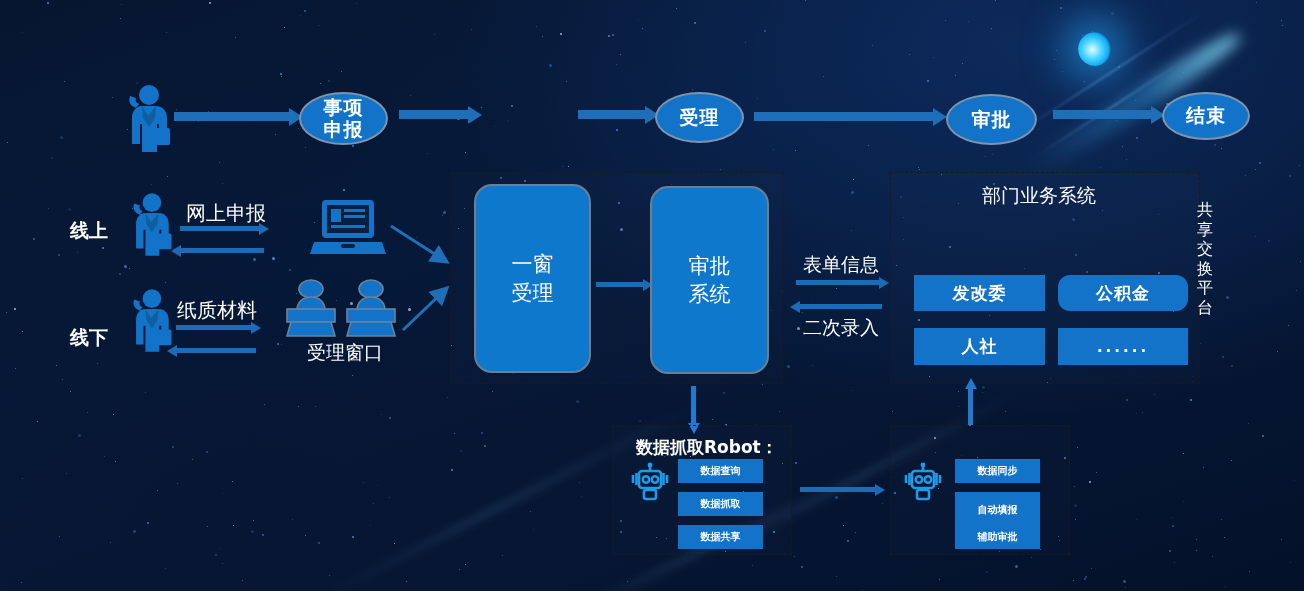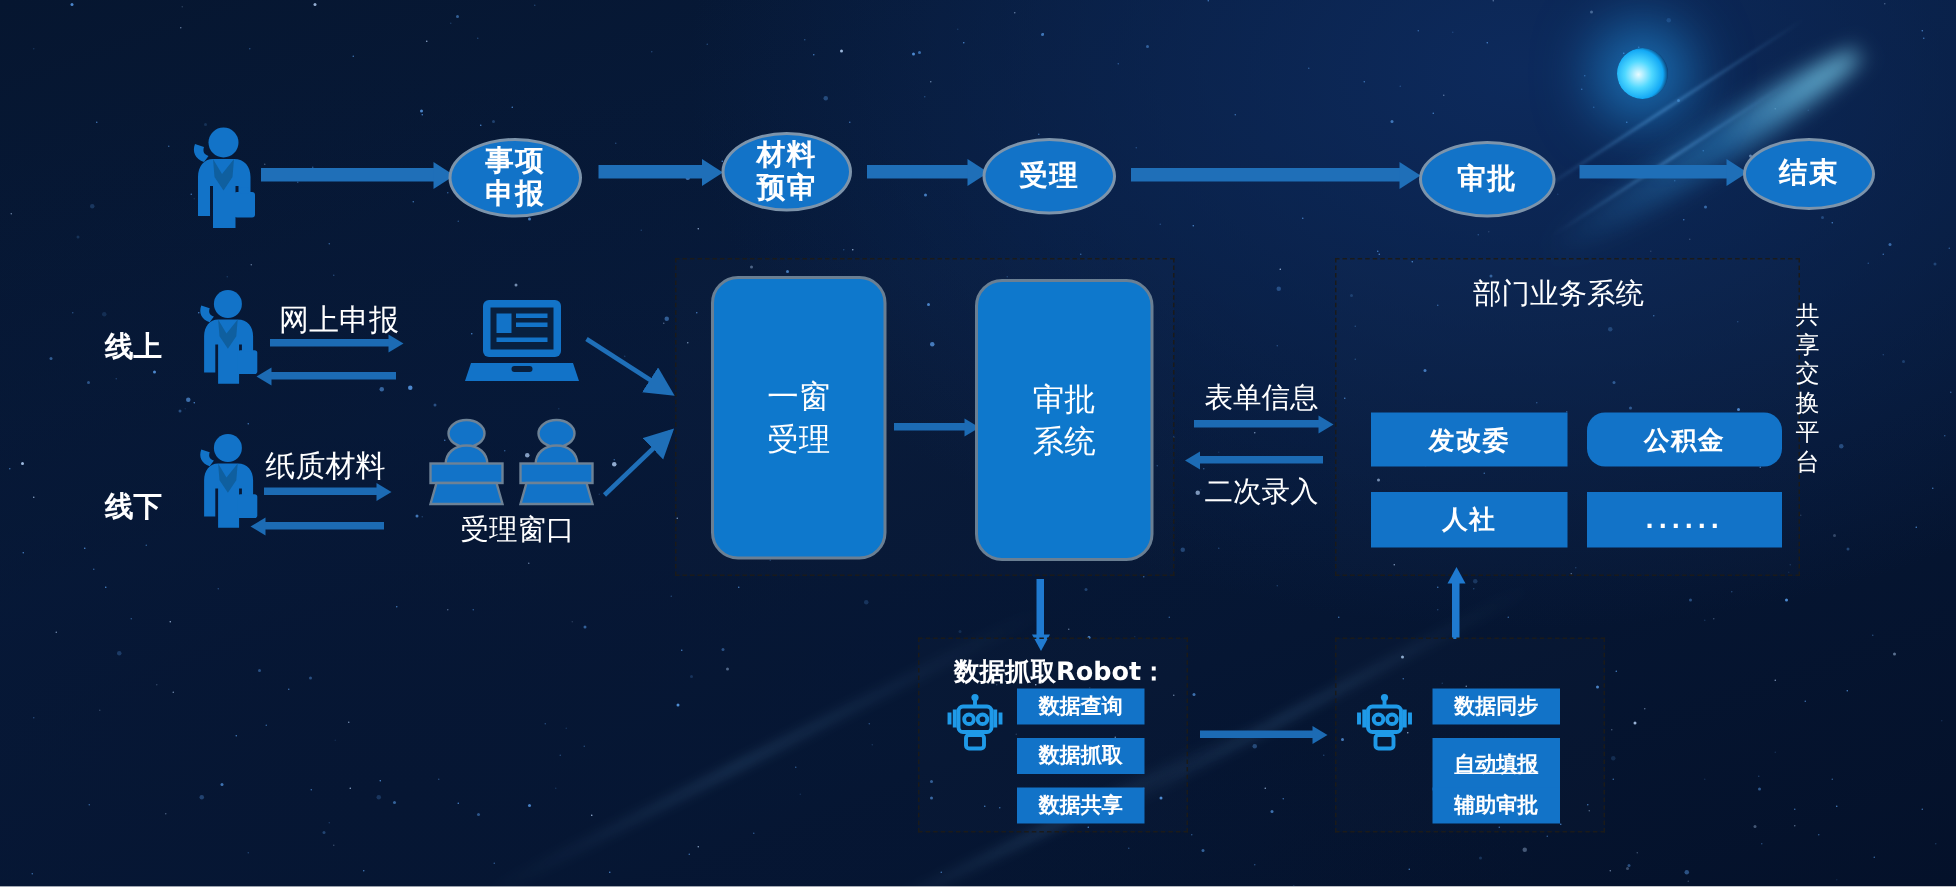--- a/index.html
+++ b/index.html
@@ -119,21 +119,21 @@
     display:flex; align-items:center; justify-content:center;
     color:#fff; font-weight:bold; font-size:17px;
     font-family: "DejaVu Sans","Liberation Sans",sans-serif;
     letter-spacing:1px;
   }
   .chip.dots { font-size:15px; letter-spacing:3px; }
   
   .rchip {
     position:absolute; background:#1273c8;
     display:flex; align-items:center; justify-content:center;
-    color:#fff; font-weight:bold; font-size:14px;
+    color:#fff; font-weight:bold; font-size:10px;
     font-family:"DejaVu Sans","Liberation Sans",sans-serif;
   }
   .rtitle {
     position:absolute; color:#fff; font-weight:bold; font-size:17px;
     font-family:"DejaVu Sans","Liberation Sans",sans-serif;
     white-space:nowrap;
   }
   .lbl {
     position:absolute; color:#ffffff; font-size:17px;
     font-family:"DejaVu Sans","Liberation Sans",sans-serif;
@@ -612,26 +612,20 @@
 
     <div class="ell" style="left:299px; top:92px; width:89px; height:53px;">
       <div>
         <span>事项</span>
         <span>申报</span>
       </div>
     </div>
 
     <div class="arrow-h" style="left:399px; top:110px; width:70px;"></div>
 
-    <div class="ell" style="left:481px; top:88px; width:87px; height:53px;">
-      <div>
-        <span>材料</span>
-        <span>预审</span>
-      </div>
-    </div>
 
     <div class="arrow-h" style="left:578px; top:110px; width:68px;"></div>
 
     <div class="ell" style="left:655px; top:92px; width:89px; height:51px;">
       <div>
           <span>受理</span>
         </div>
     </div>
 
     <div class="arrow-h" style="left:754px; top:112px; width:180px;"></div>
@@ -822,20 +816,20 @@
       <line x1="9.5" y1="11" x2="9.5" y2="23"></line>
       <line x1="40" y1="13" x2="40" y2="21"></line>
       <line x1="36.5" y1="11" x2="36.5" y2="23"></line>
     </g>
     <circle cx="23" cy="3" r="2.4" fill="#1f9ae8"></circle>
   </svg>
 
   <div class="rchip" style="left:955px; top:459px; width:85px; height:24px;">
     <span>数据同步</span>
   </div>
-  <div class="rchip" style="left:955px; top:492px; width:85px; height:35px;text-decoration:underline;">
+  <div class="rchip" style="left:955px; top:492px; width:85px; height:35px;">
     <span>自动填报</span>
   </div>
   <div class="rchip" style="left:955px; top:525px; width:85px; height:24px;">
     <span>辅助审批</span>
   </div>
 
 </div>
 
 </body></html>

